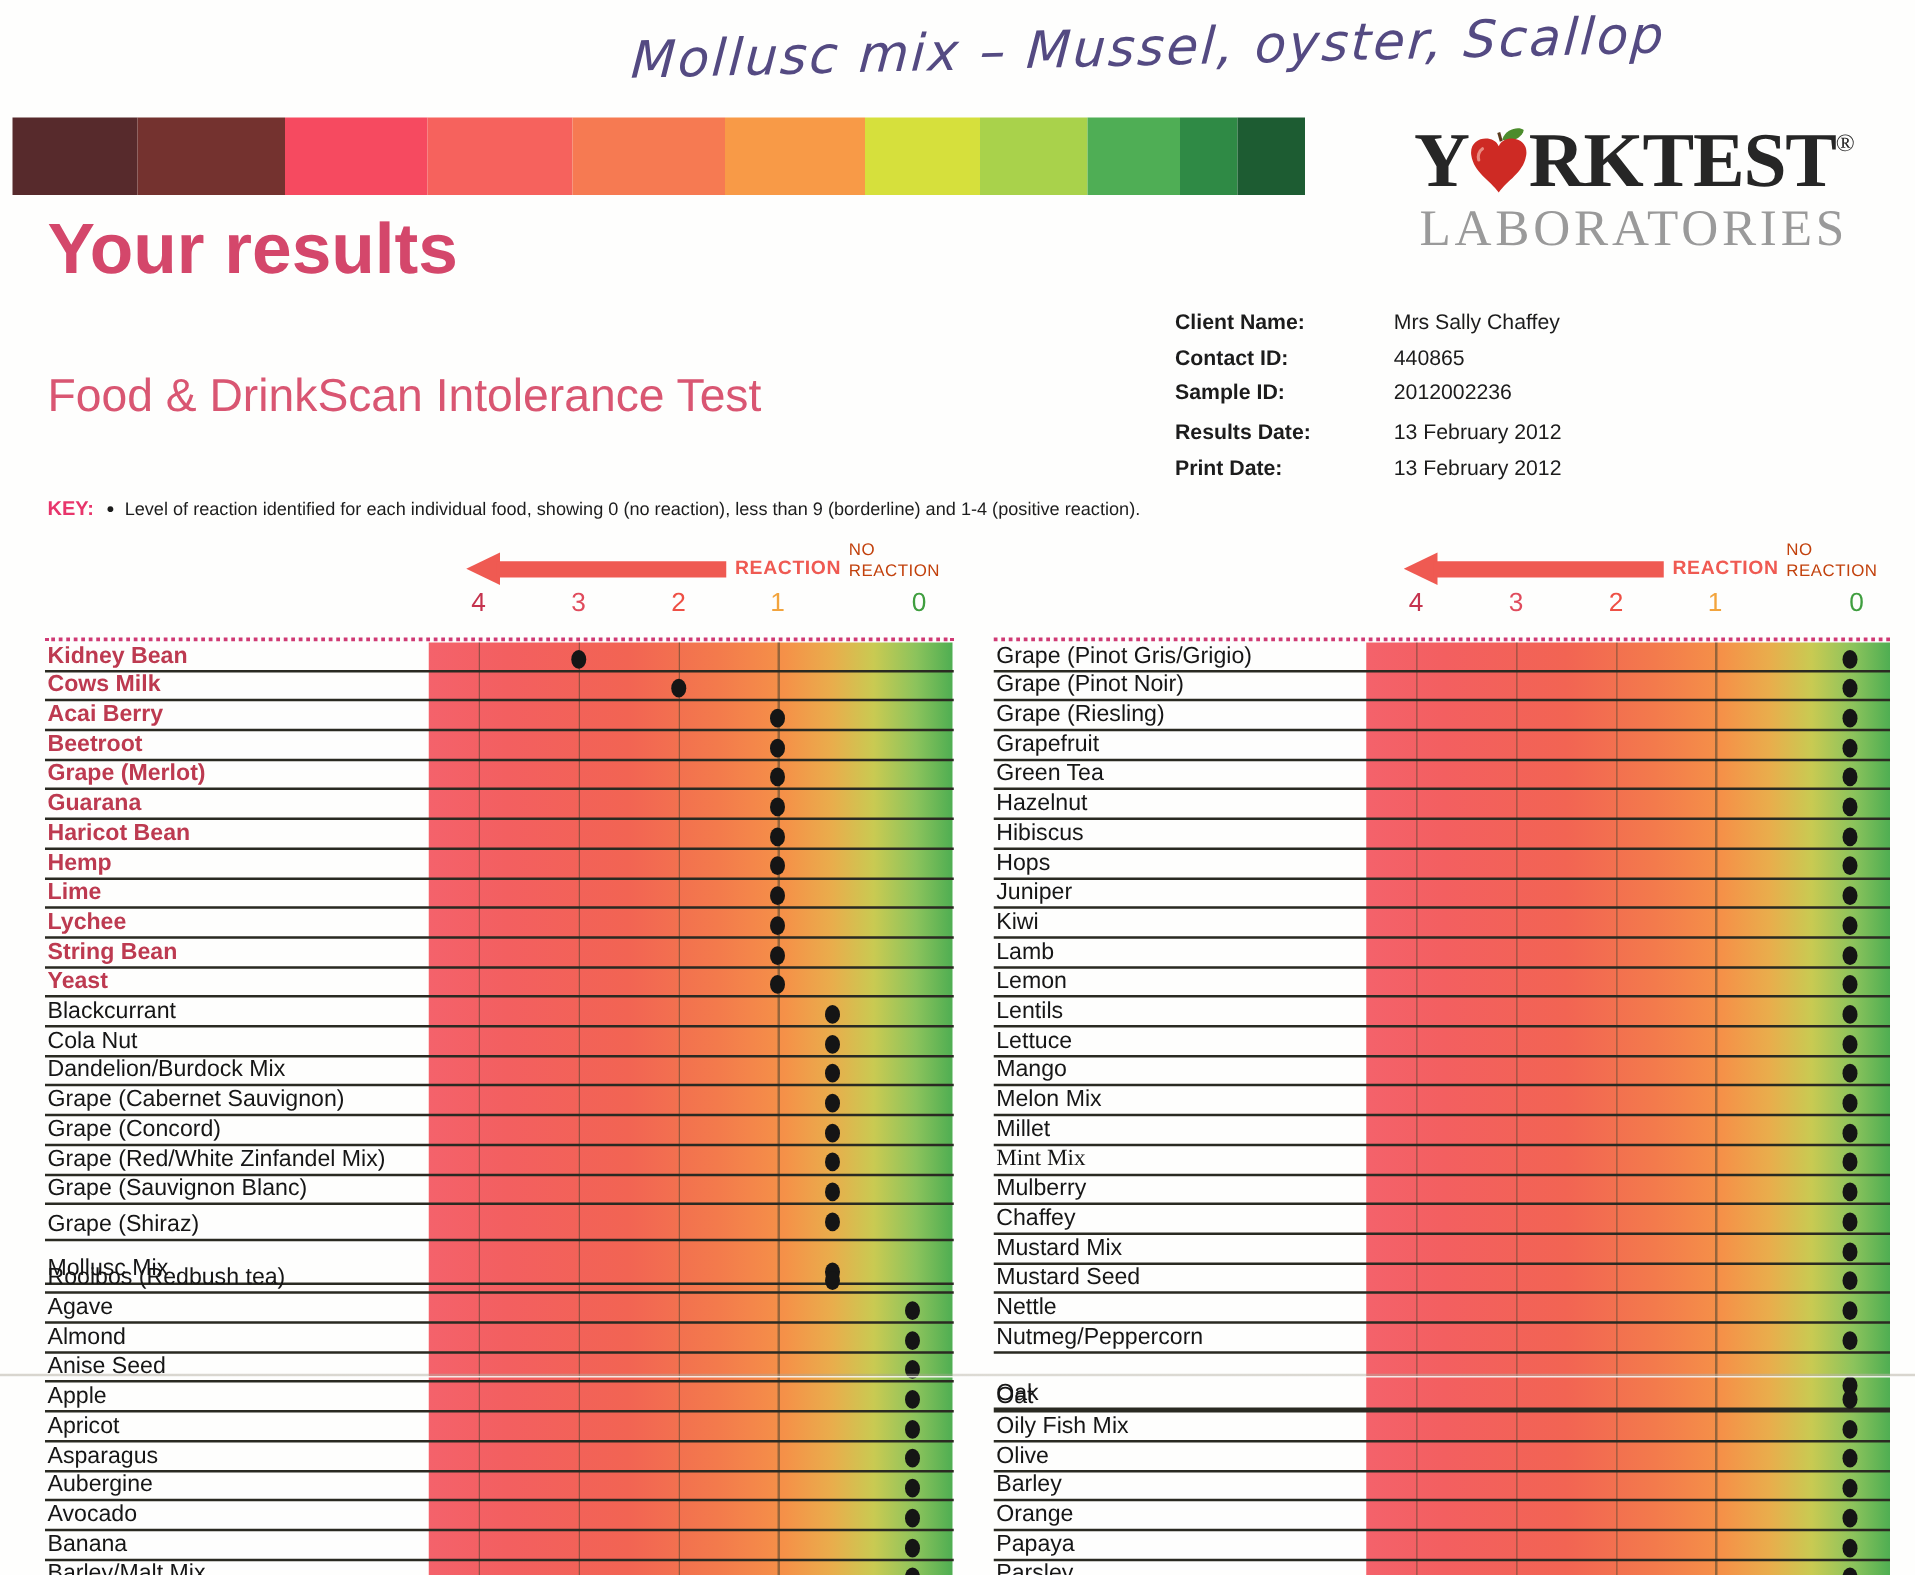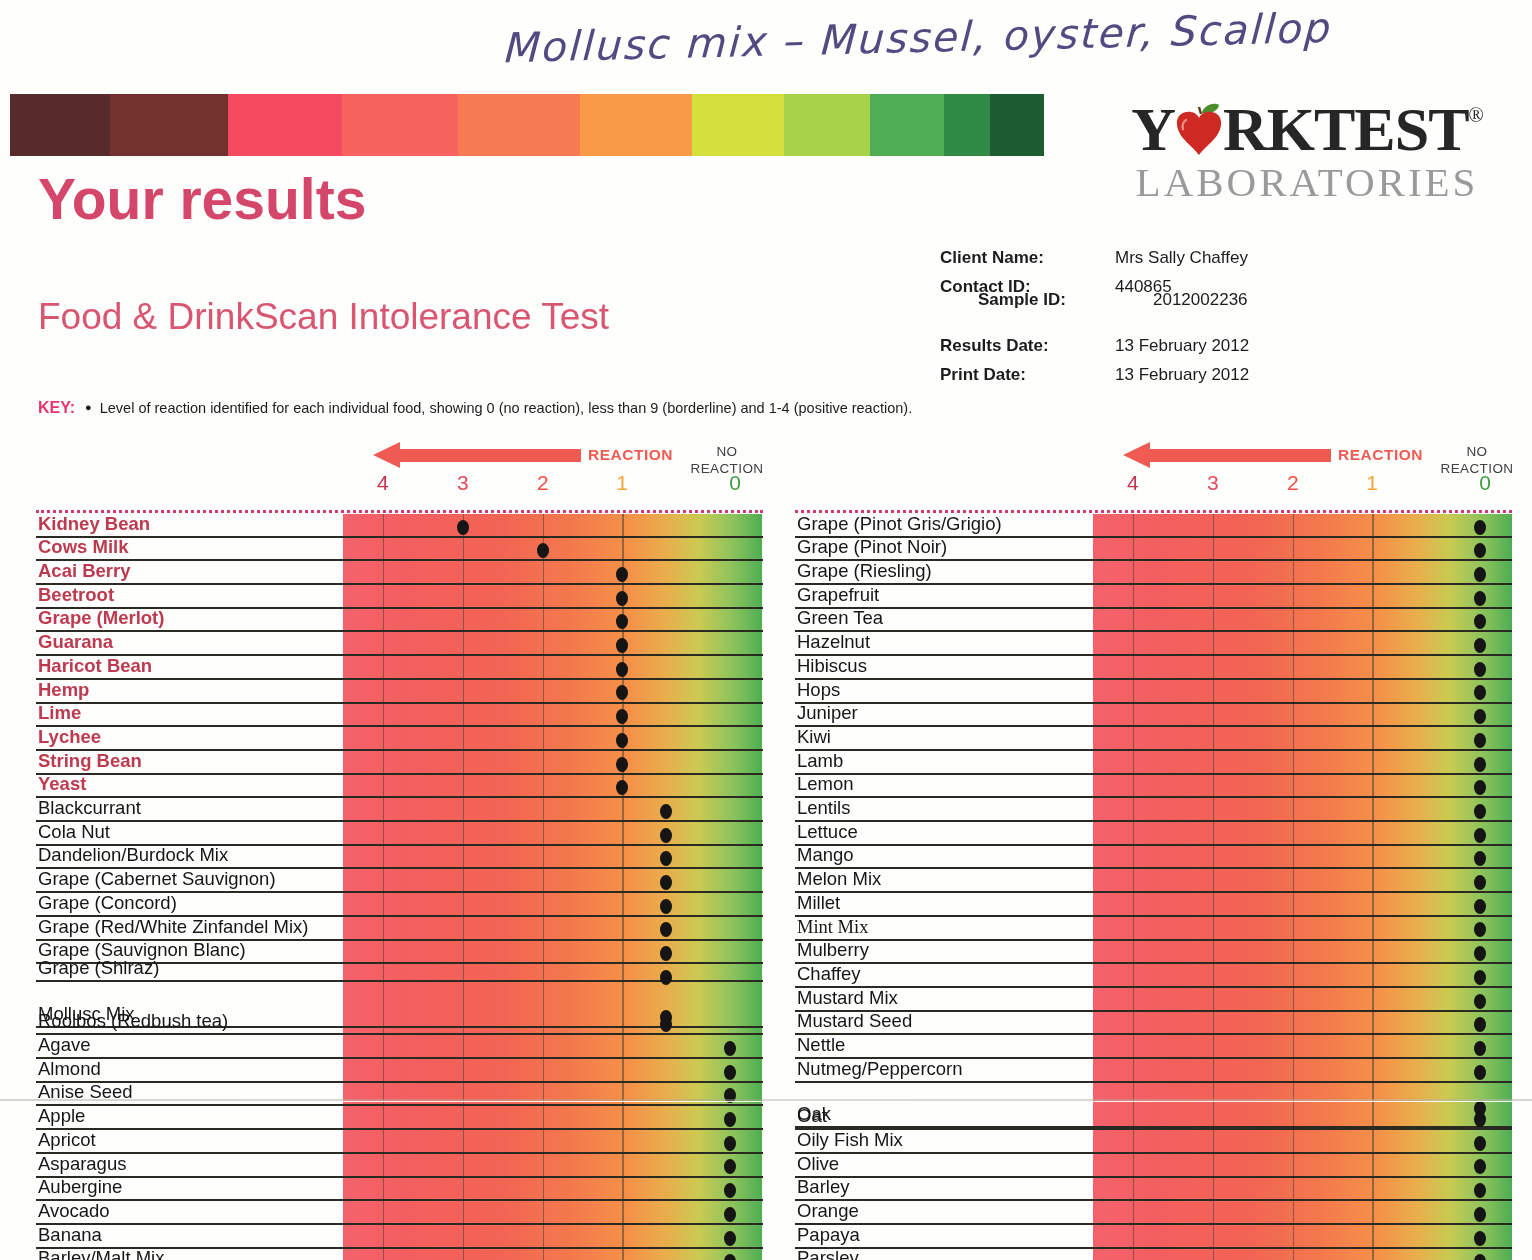--- a/index.html
+++ b/index.html
@@ -35,21 +35,21 @@
   
   .keyline{position:absolute;left:38px;top:399px;font-size:14.5px;white-space:nowrap;}
   .key-label{color:#e8356b;font-weight:bold;font-size:16px;margin-right:10px;}
   .key-dot{font-size:11px;margin-right:8px;position:relative;top:-2px;}
 
   
   .arrow-bar{position:absolute;height:13px;background:#ef5a52;}
   .arrow-head{position:absolute;width:0;height:0;border-top:13px solid transparent;
               border-bottom:13px solid transparent;border-right:27px solid #ef5a52;}
   .reaction-label{position:absolute;color:#ef5a52;font-size:15.5px;font-weight:600;letter-spacing:.5px;}
-  .no-reaction{position:absolute;color:#404040;font-size:13.5px;font-weight:500;text-align:center;line-height:17px;letter-spacing:.4px;margin-top:12px;}
+  .no-reaction{position:absolute;color:#c2410c;font-size:13.5px;font-weight:500;line-height:17px;letter-spacing:.4px;}
   .tick-num{position:absolute;transform:translateX(-50%);font-size:21px;font-weight:500;}
 
   
   .col{position:absolute;}
   .col-topline{position:absolute;left:0;right:0;top:-4px;border-top:3px dotted #cf3a74;}
   .band{position:absolute;top:0;}
   .gridline{position:absolute;top:0;width:1.6px;background:rgba(70,66,48,0.55);}
   .food-row{position:absolute;left:0;right:0;border-bottom:2px solid #2a2a22;box-sizing:border-box;}
   .food-name{position:absolute;left:2px;bottom:1px;font-size:18.5px;white-space:nowrap;color:#161616;}
   .food-name.pos{color:#bd3a50;font-weight:bold;}
@@ -91,21 +91,21 @@
     </div>
     <div class="logo-line2">LABORATORIES</div>
   </div>
 
   <div class="page-title">Your results</div>
   <div class="test-title">Food &amp; DrinkScan Intolerance Test</div>
 
   <div class="client" id="client-block">
       <div class="client-row" style="top: 0px;"><span class="client-label">Client Name:</span><span class="client-value">Mrs Sally Chaffey</span></div>
       <div class="client-row" style="top: 29.3px;"><span class="client-label">Contact ID:</span><span class="client-value">440865</span></div>
-      <div class="client-row" style="top: 42px; margin-left: 38px;"><span class="client-label">Sample ID:</span><span class="client-value">2012002236</span></div>
+      <div class="client-row" style="top: 56px;"><span class="client-label">Sample ID:</span><span class="client-value">2012002236</span></div>
       <div class="client-row" style="top: 87.9px;"><span class="client-label">Results Date:</span><span class="client-value">13 February 2012</span></div>
       <div class="client-row" style="top: 117.2px;"><span class="client-label">Print Date:</span><span class="client-value">13 February 2012</span></div>
     </div>
 
   <div class="keyline">
     <span class="key-label">KEY:</span><span class="key-dot">●</span><span>Level of reaction identified for each individual food, showing 0 (no reaction), less than 9 (borderline) and 1-4 (positive reaction).</span>
   </div>
 
   <div id="scale-headers">
       <div class="arrow-head" style="left: 373px; top: 442px;"></div>
@@ -210,21 +210,21 @@
           <div class="dot" style="left: 630.049px; top: 5.5px;"></div>
         </div>
         <div class="food-row" style="top: 402.9px; height: 23.7px;">
           <span class="food-name">Grape (Red/White Zinfandel Mix)</span>
           <div class="dot" style="left: 630.049px; top: 5.5px;"></div>
         </div>
         <div class="food-row" style="top: 426.6px; height: 23.7px;">
           <span class="food-name">Grape (Sauvignon Blanc)</span>
           <div class="dot" style="left: 630.049px; top: 5.5px;"></div>
         </div>
-        <div class="food-row" style="top: 450.3px; height: 18px;">
+        <div class="food-row" style="top: 450.3px; height: 29px;">
           <span class="food-name">Grape (Shiraz)</span>
           <div class="dot" style="left: 630.049px; top: 5.5px;"></div>
         </div>
         <div class="food-row" style="top: 474px; height: 23.7px; margin-top: 16px;">
           <span class="food-name">Mollusc Mix</span>
           <div class="dot" style="left: 630.049px; top: 5.5px;"></div>
         </div>
         <div class="food-row" style="top: 497.7px; height: 23.7px;">
           <span class="food-name">Rooibos (Redbush tea)</span>
           <div class="dot" style="left: 630.049px; top: 5.5px;"></div>

